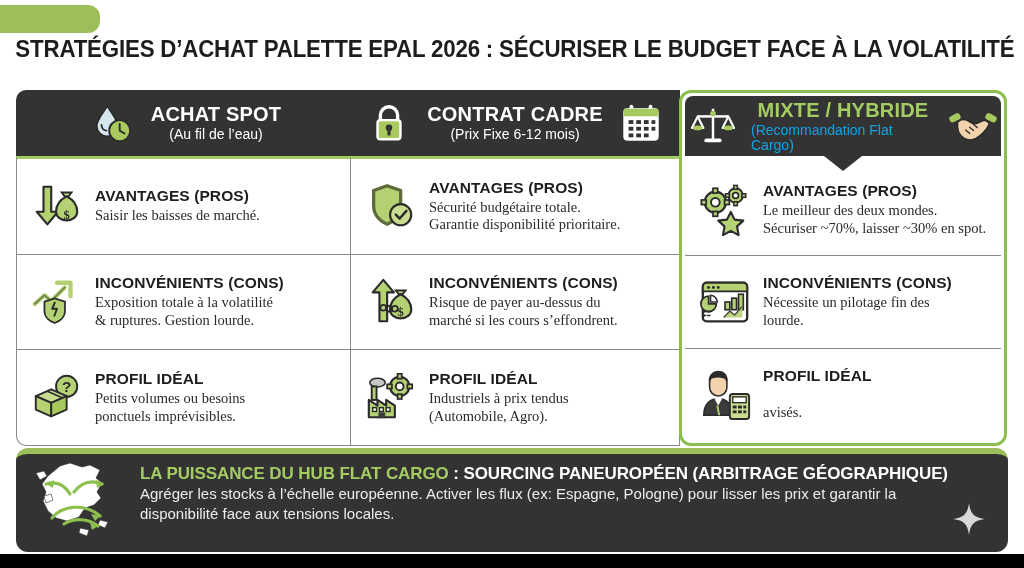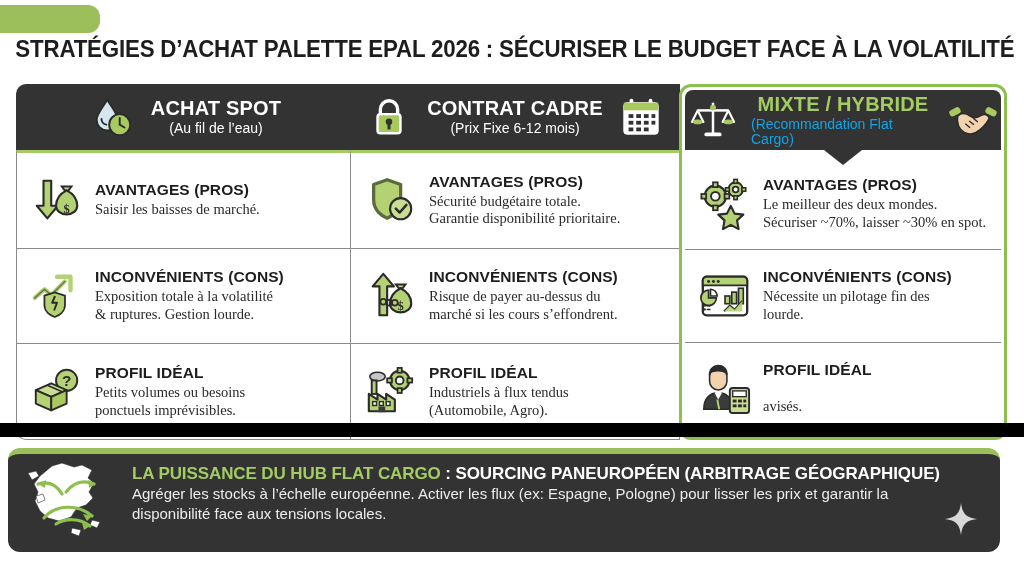--- a/index.html
+++ b/index.html
@@ -4,21 +4,21 @@
 <style>
   html,body{margin:0;padding:0;}
   body{
     width:1024px;height:568px;
     background:#ffffff;
     font-family:"Liberation Sans", sans-serif;
     overflow:hidden;
     position:relative;
   }
   .page{
-    position:relative;width:1024px;height:437px;
+    position:relative;width:1024px;height:568px;
     background:#ffffff;
     box-sizing:border-box;
     border-radius:26px;
   }
   
   .corner-tab{
     position:absolute;left:0;top:5px;width:100px;height:28px;
     background:#9cbf5c;border-radius:0 12px 12px 0;
   }
   
@@ -28,21 +28,21 @@
     font-size:23px;font-weight:bold;color:#1d1d1d;
     letter-spacing:-0.2px;
     font-family:"Liberation Sans", sans-serif;
     transform:scaleX(0.97);
     white-space:nowrap;
   }
   
   .matrix{
     position:absolute;left:16px;top:84px;width:992px;height:356px;
   }
-  .cols{display:flex;width:100%;height:100%;}
+  .cols{display:flex;width:100%;height:100%;margin-top:6px;}
   .col{
     position:relative;
     display:flex;flex-direction:column;
     box-sizing:border-box;
   }
   .col-a{width:334px;}
   .col-b{width:330px;}
   .col-c{width:328px;}
 
   
@@ -95,21 +95,21 @@
   }
   .notch{
     position:absolute;left:50%;top:63px;transform:translateX(-50%);
     width:0;height:0;border-left:19px solid transparent;border-right:19px solid transparent;
     border-top:15px solid #333333;z-index:5;
   }
   .col-c .cell:first-child{padding-top:14px;}
 
   
   .banner{
-    position:absolute;left:8px;top:448px;width:992px;height:104px;
+    position:absolute;left:16px;top:448px;width:992px;height:104px;
     background:#333333;border-radius:12px;border-top:6px solid #9cbf5c;
     box-sizing:border-box;overflow:hidden;
     display:flex;align-items:flex-start;
   }
   .banner-map{
     width:100px;min-width:100px;height:86px;margin:4px 6px 0 12px;
     display:flex;align-items:center;justify-content:center;
   }
   .banner-txt{flex:1;padding:10px 10px 0 6px;}
   .banner-head{font-size:17px;font-weight:bold;color:#ffffff;letter-spacing:-0.1px;white-space:nowrap;}
@@ -307,21 +307,21 @@
                   <rect x="9" y="38" width="4" height="4"></rect>
                     <rect x="16" y="38" width="4" height="4"></rect>
                     <rect x="23" y="38" width="4" height="4"></rect>
                 </g>
                 <rect x="15" y="43" width="7" height="6" fill="#3a3a3a"></rect>
               </svg>
             </span>
             <span class="cell-txt">
               <span class="cell-head">PROFIL IDÉAL</span>
               <span class="cell-body">
-                <span>Industriels à flux tendus</span><br><span>(Automobile, Agro).</span>
+                <span>Industriels à prix tendus</span><br><span>(Automobile, Agro).</span>
               </span>
             </span>
           </div>
 
         </div>
       </div>
 
       <div class="col col-c">
         <div class="hdr">
           <div class="hdr-inner">

